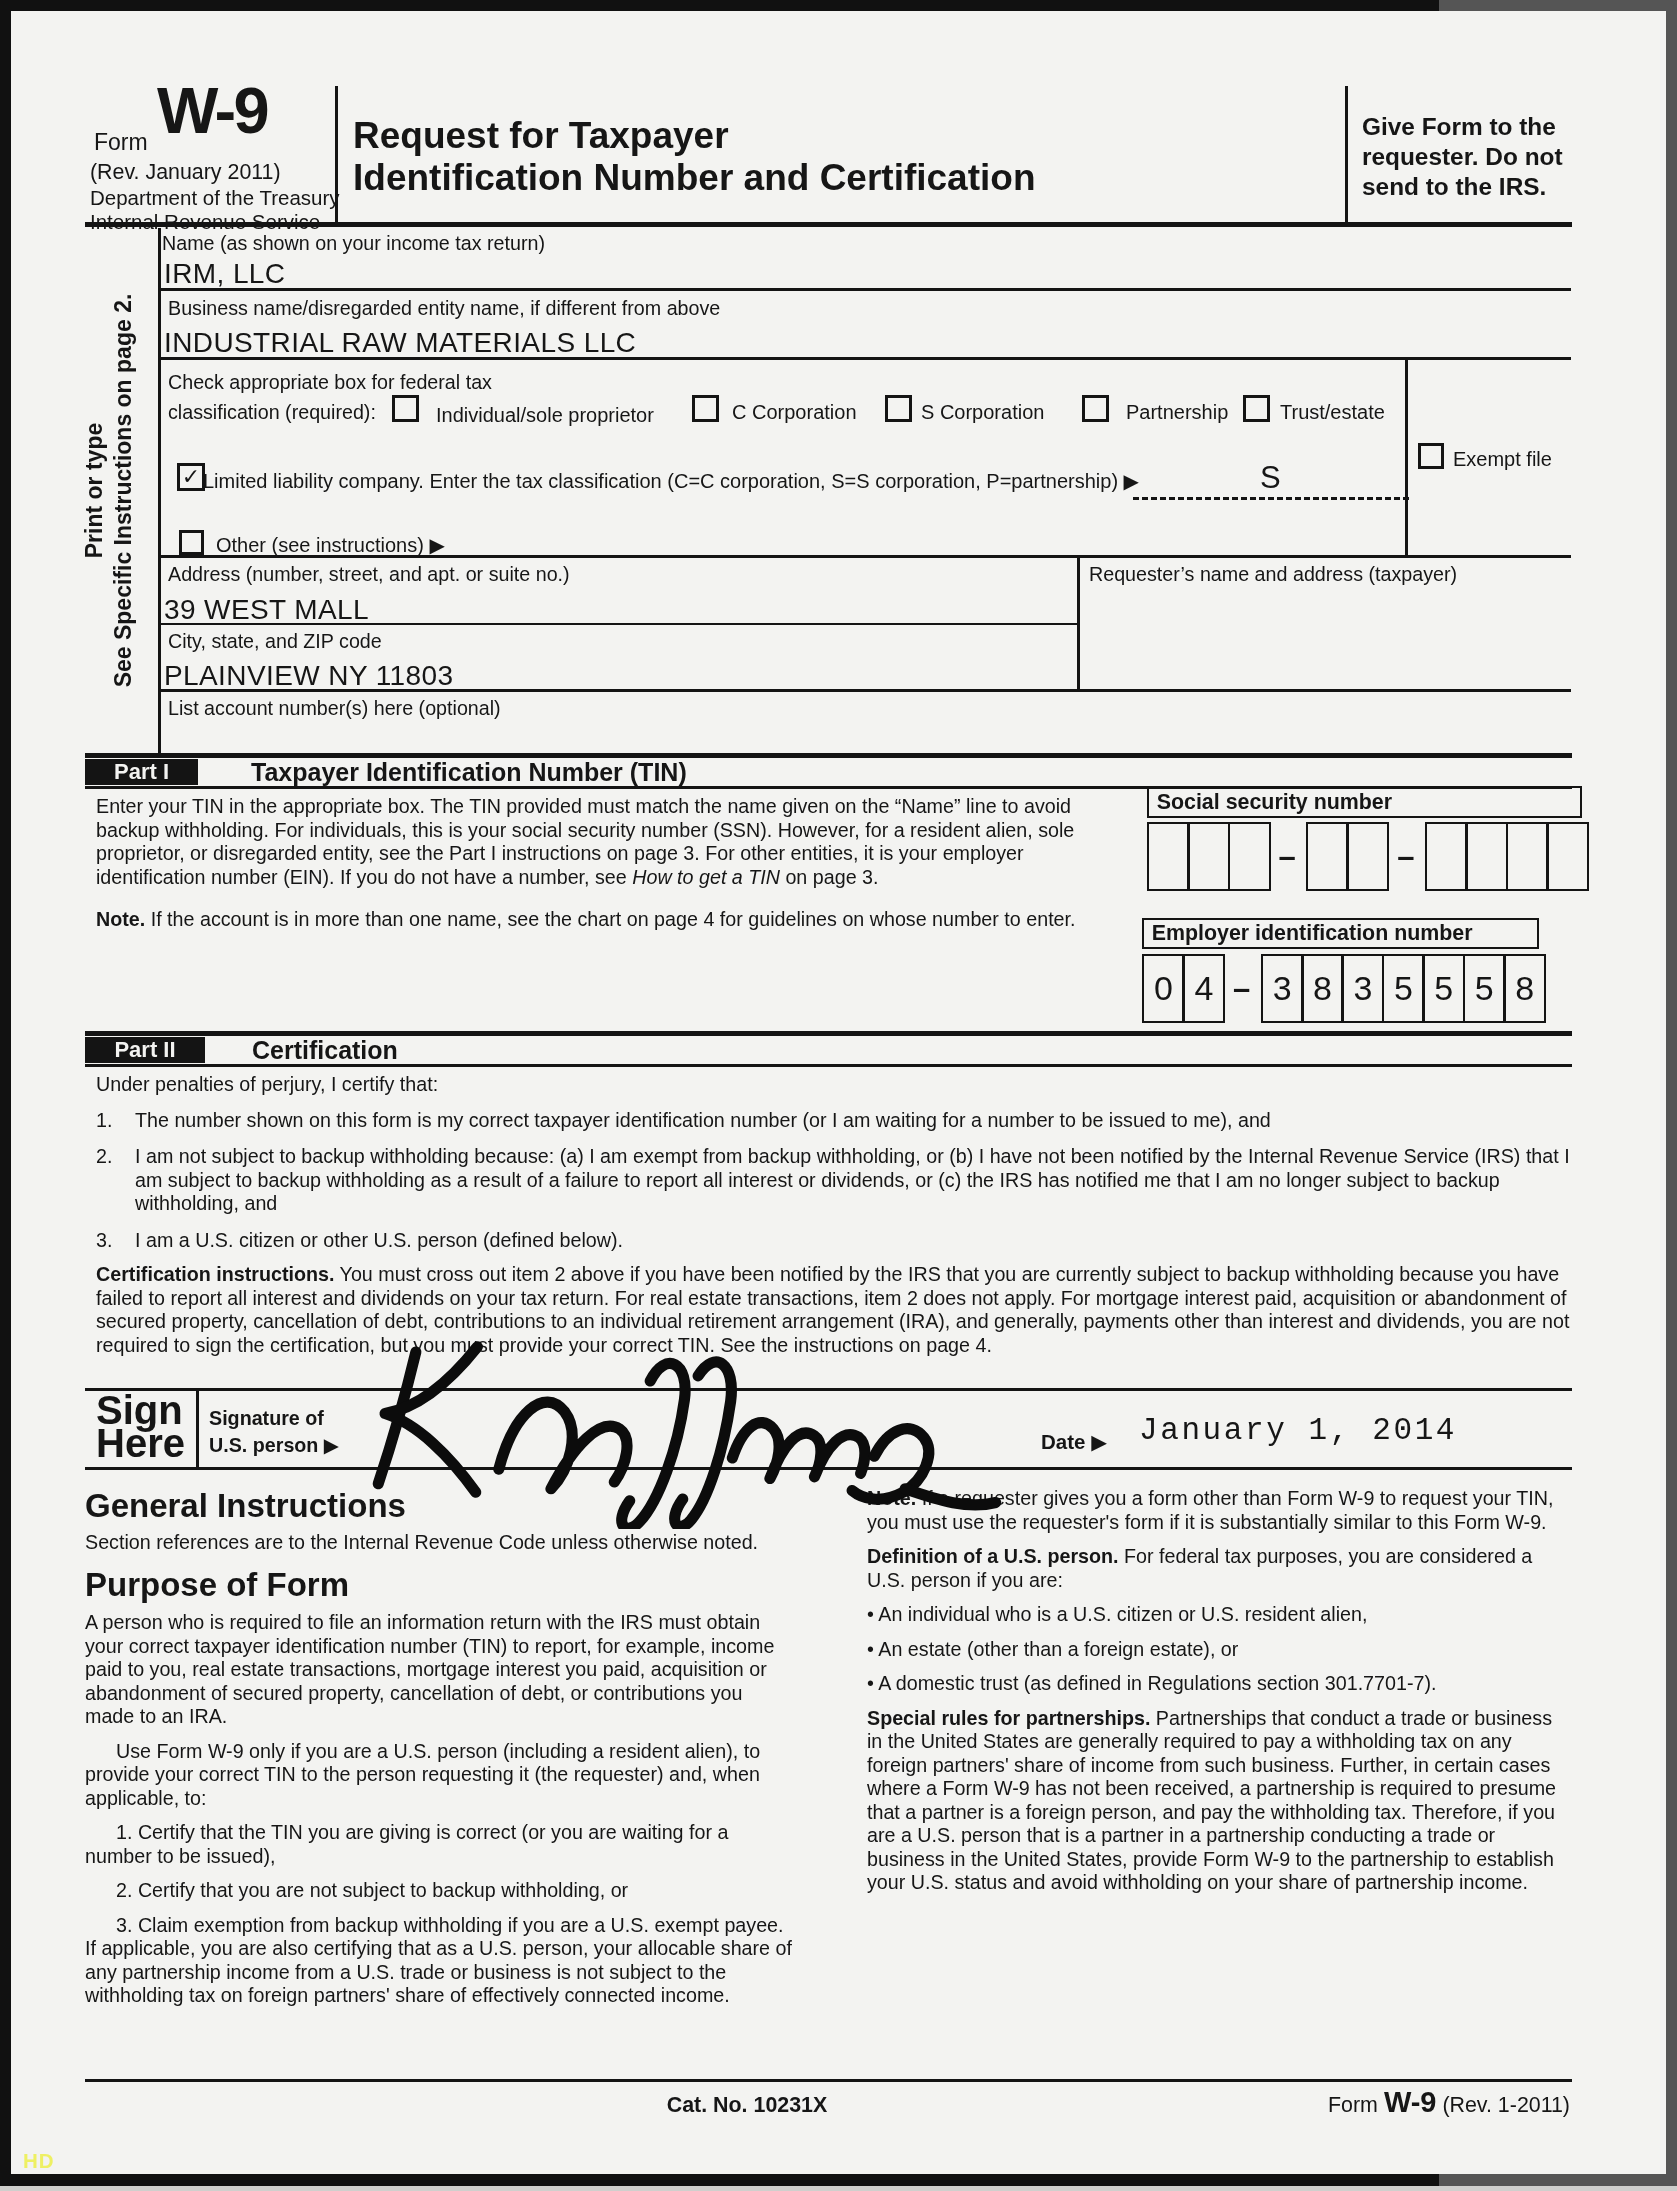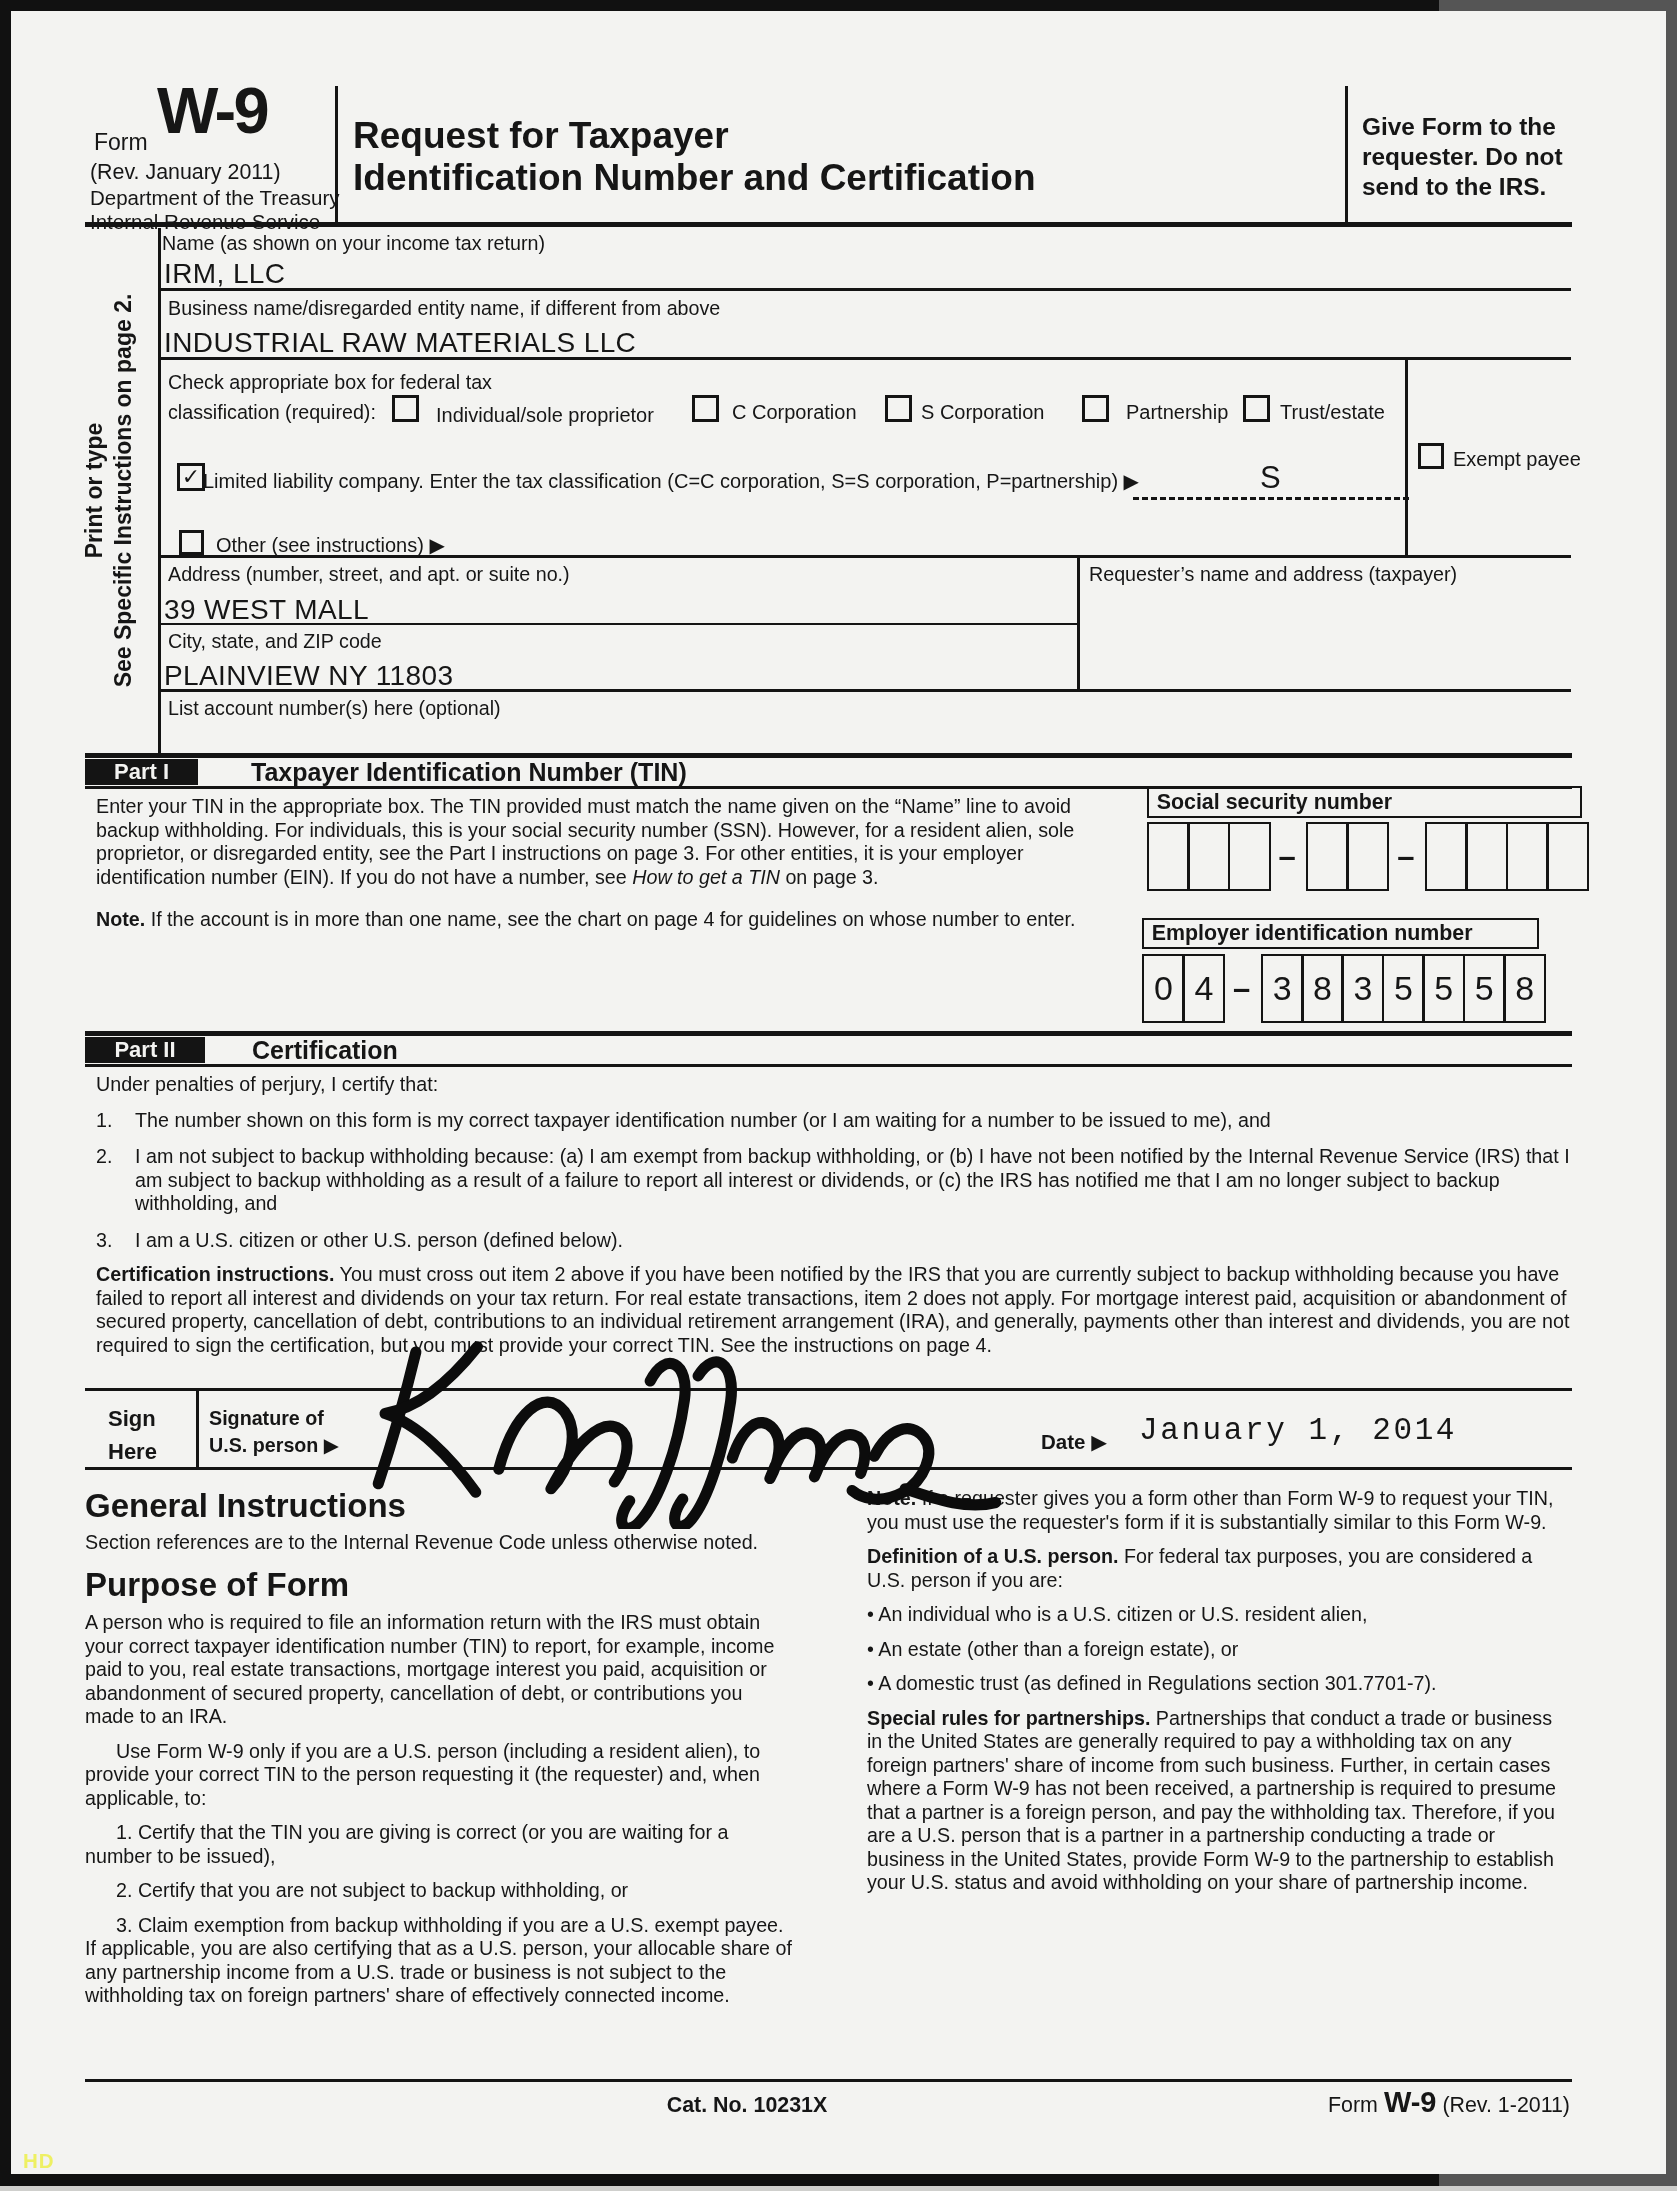--- a/index.html
+++ b/index.html
@@ -81,21 +81,21 @@
     <div class="cb" style="left:1232px;top:384px;width:26.5px;height:26.5px;"></div>
     <div class="ab" style="left:1269px;top:390px;font-size:20px;">Trust/estate</div>
 
     <div class="cb" style="left:166px;top:452px;width:28px;height:28px;">✓</div>
     <div class="ab" style="left:192px;top:458px;font-size:20px;">Limited liability company. Enter the tax classification (C=C corporation, S=S corporation, P=partnership) ▶</div>
     <div class="ab" style="left:1249px;top:449px;font-size:31px;">S</div>
     <div class="dotted" style="left:1122px;top:486px;width:276px;"></div>
 
     <div class="ln" style="left:1394px;top:346px;width:2.6px;height:199px;"></div>
     <div class="cb" style="left:1407px;top:432px;width:26px;height:26px;"></div>
-    <div class="ab" style="left:1442px;top:437px;font-size:20px;">Exempt payee</div>
+    <div class="ab" style="left:1442px;top:437px;font-size:20px;">Exempt file</div>
 
     <div class="cb" style="left:168px;top:519px;width:25px;height:25px;"></div>
     <div class="ab" style="left:205px;top:522px;font-size:20px;">Other (see instructions) ▶</div>
     <div class="ln" style="left:147px;top:544px;width:1413px;height:3px;"></div>
 
     <div class="ab lb" style="left:157px;top:552px;">Address (number, street, and apt. or suite no.)</div>
     <div class="ab vl" style="left:153px;top:583px;">39 WEST MALL</div>
     <div class="ln" style="left:1066px;top:544px;width:2.6px;height:134px;"></div>
     <div class="ab lb" style="left:1078px;top:552px;">Requester’s name and address (taxpayer)</div>
     <div class="ln" style="left:147px;top:612px;width:919px;height:2.1px;"></div>
@@ -175,21 +175,21 @@
           <span>I am not subject to backup withholding because: (a) I am exempt from backup withholding, or (b) I have not been notified by the Internal Revenue Service (IRS) that I am subject to backup withholding as a result of a failure to report all interest or dividends, or (c) the IRS has notified me that I am no longer subject to backup withholding, and</span>
         </div>
       <div class="itm" style="margin-bottom:11px;">
           <span class="n">3.</span>
           <span>I am a U.S. citizen or other U.S. person (defined below).</span>
         </div>
       <p style="margin:0;"><span class="b">Certification instructions.</span><span> You must cross out item 2 above if you have been notified by the IRS that you are currently subject to backup withholding because you have failed to report all interest and dividends on your tax return. For real estate transactions, item 2 does not apply. For mortgage interest paid, acquisition or abandonment of secured property, cancellation of debt, contributions to an individual retirement arrangement (IRA), and generally, payments other than interest and dividends, you are not required to sign the certification, but you must provide your correct TIN. See the instructions on page 4.</span></p>
     </div>
 
     <div class="ln" style="left:74px;top:1377px;width:1487px;height:2.6px;"></div>
-    <div class="ab b" style="left:97px;top:1383px;font-size:22px;line-height:33px;margin-top:8px;">
+    <div class="ab b" style="left:85px;top:1383px;font-size:40px;line-height:33px;">
       <div>Sign</div>
       <div>Here</div>
     </div>
     <div class="ln" style="left:185px;top:1377px;width:2.6px;height:81px;"></div>
     <div class="ab b" style="left:198px;top:1394px;font-size:19.7px;line-height:26.5px;">
       <div>Signature of</div>
       <div>U.S. person ▶</div>
     </div>
     <svg class="ab" style="left:338px;top:1317px;z-index:5;" width="676" height="201" viewBox="0 0 790 235">
       <path class="sig" d="M78,28 C66,78 52,128 34,182"></path>

